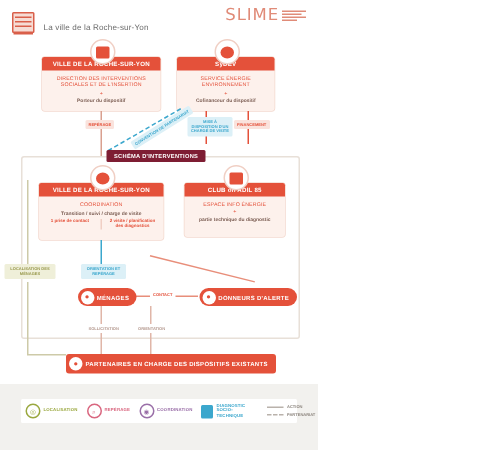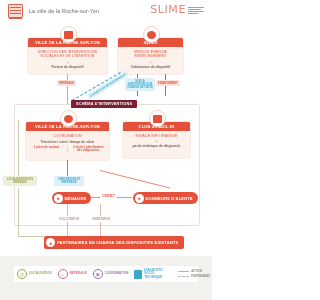--- a/index.html
+++ b/index.html
@@ -8,21 +8,21 @@
     background:#ffffff;
     font-family:"Liberation Sans", sans-serif;
     color:#4a4a4a;
     position:relative;
   }
   .page{position:absolute;inset:0;background:#ffffff;}
 
   
   .header{
     position:absolute;left:0;top:0;width:212px;height:22px;
-    background:#ffffff;display:flex;align-items:center;
+    background:#ffffff;display:flex;align-items:flex-end;
   }
   .crest{
     width:13px;height:12px;margin-left:8px;border:1px solid #d95f4a;
     background:#f6dcd4;position:relative;border-radius:1px;
   }
   .crest:before{
     content:"";position:absolute;left:1px;right:1px;top:2px;height:1px;
     background:#d95f4a;box-shadow:0 3px 0 #d95f4a,0 6px 0 #d95f4a;
   }
   .crest:after{

